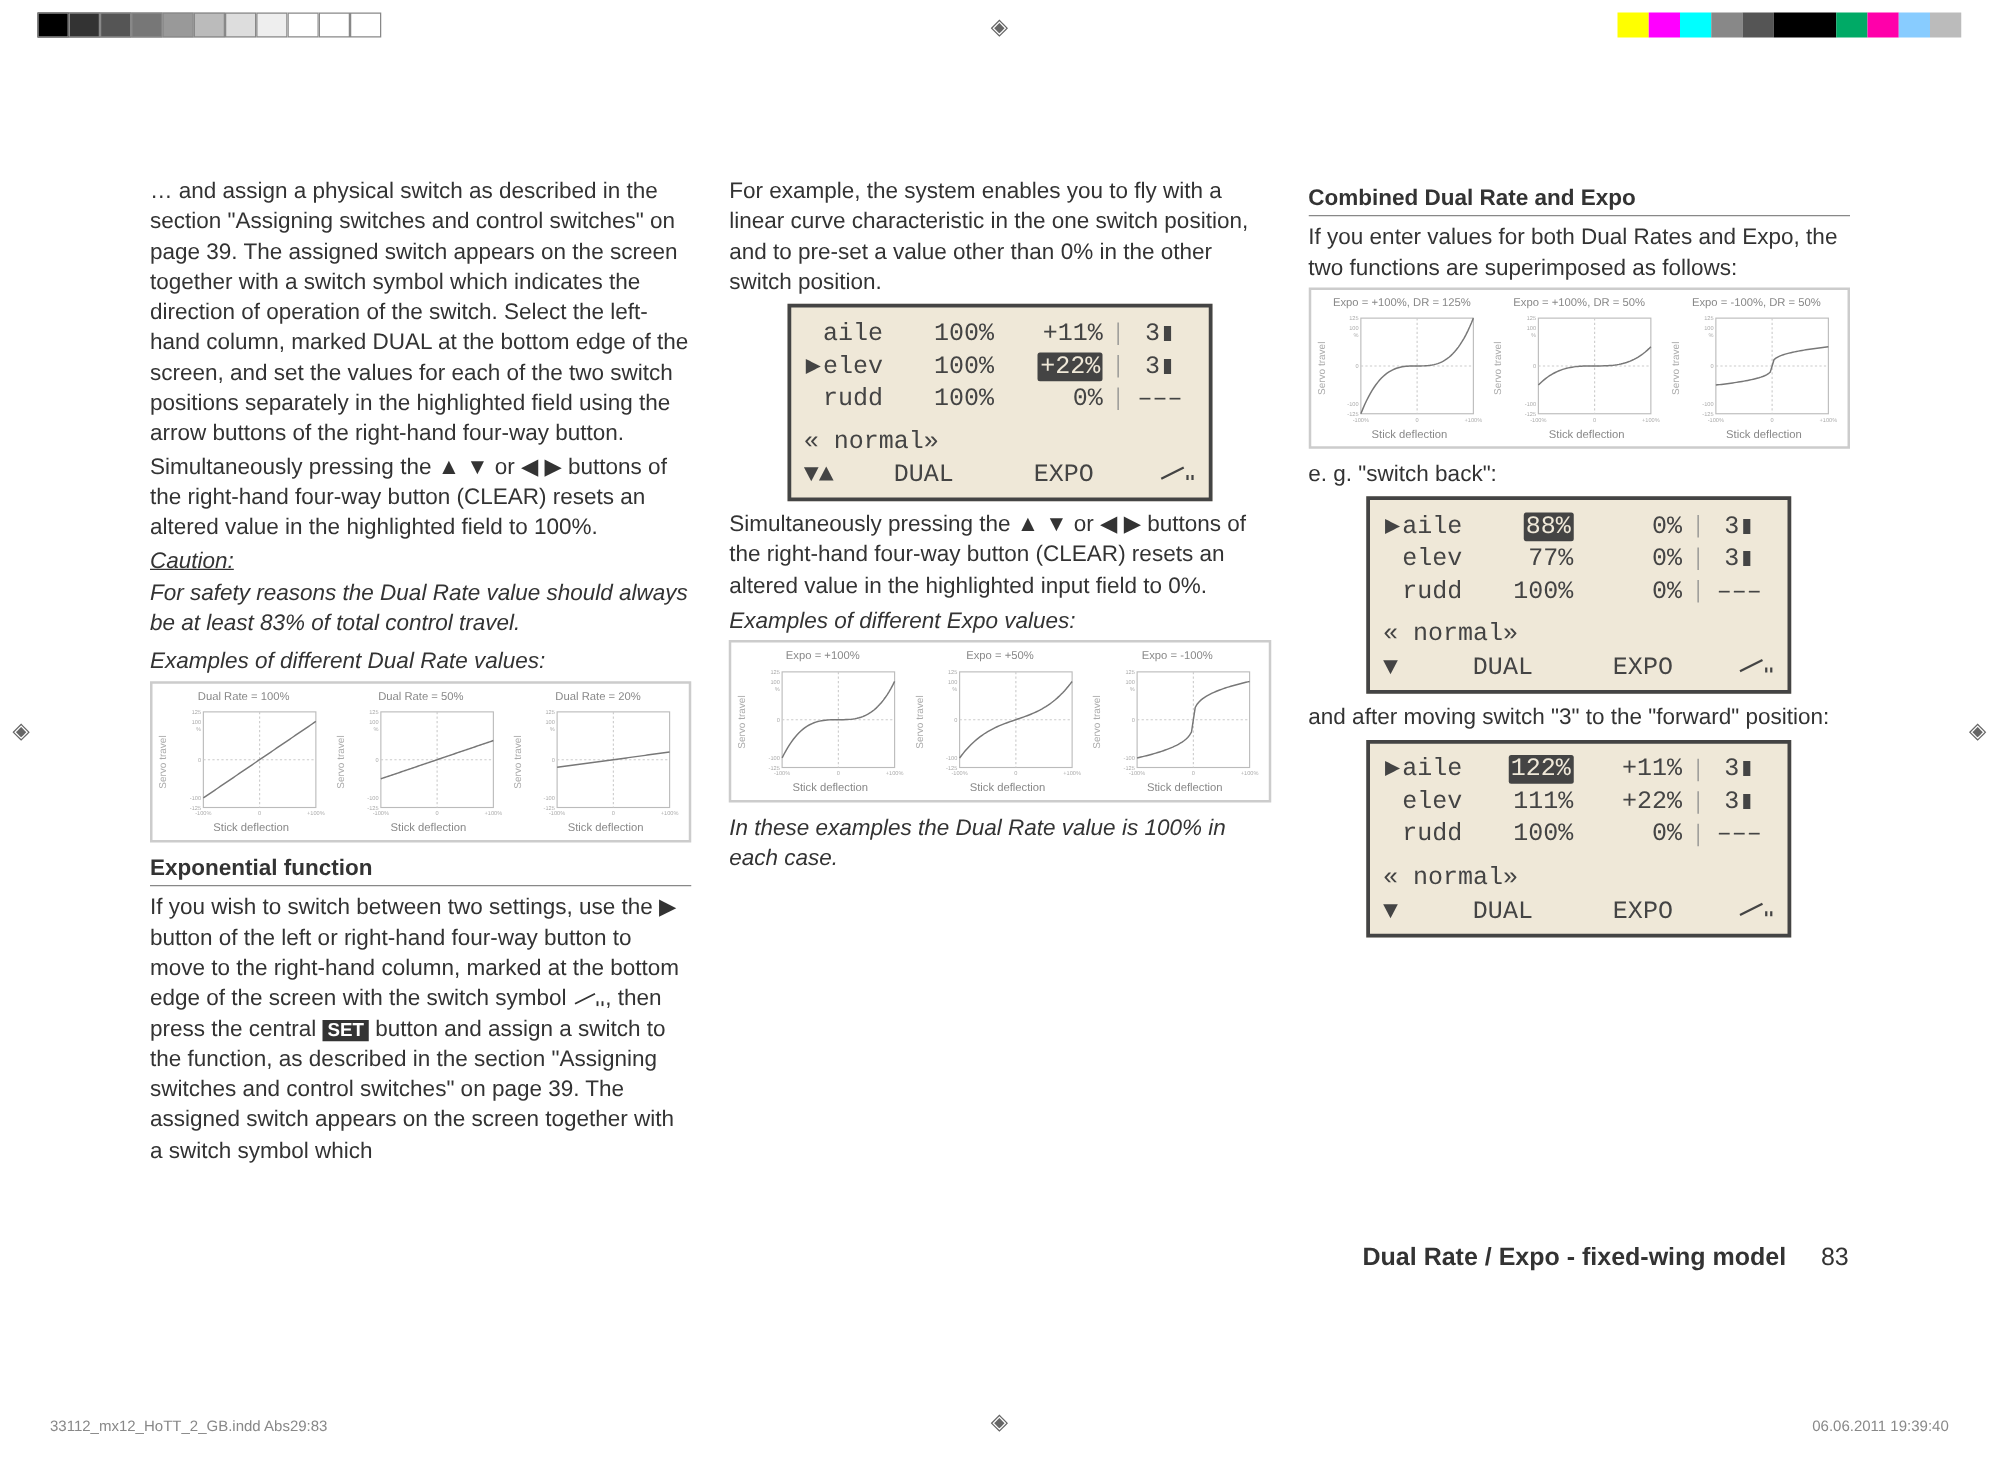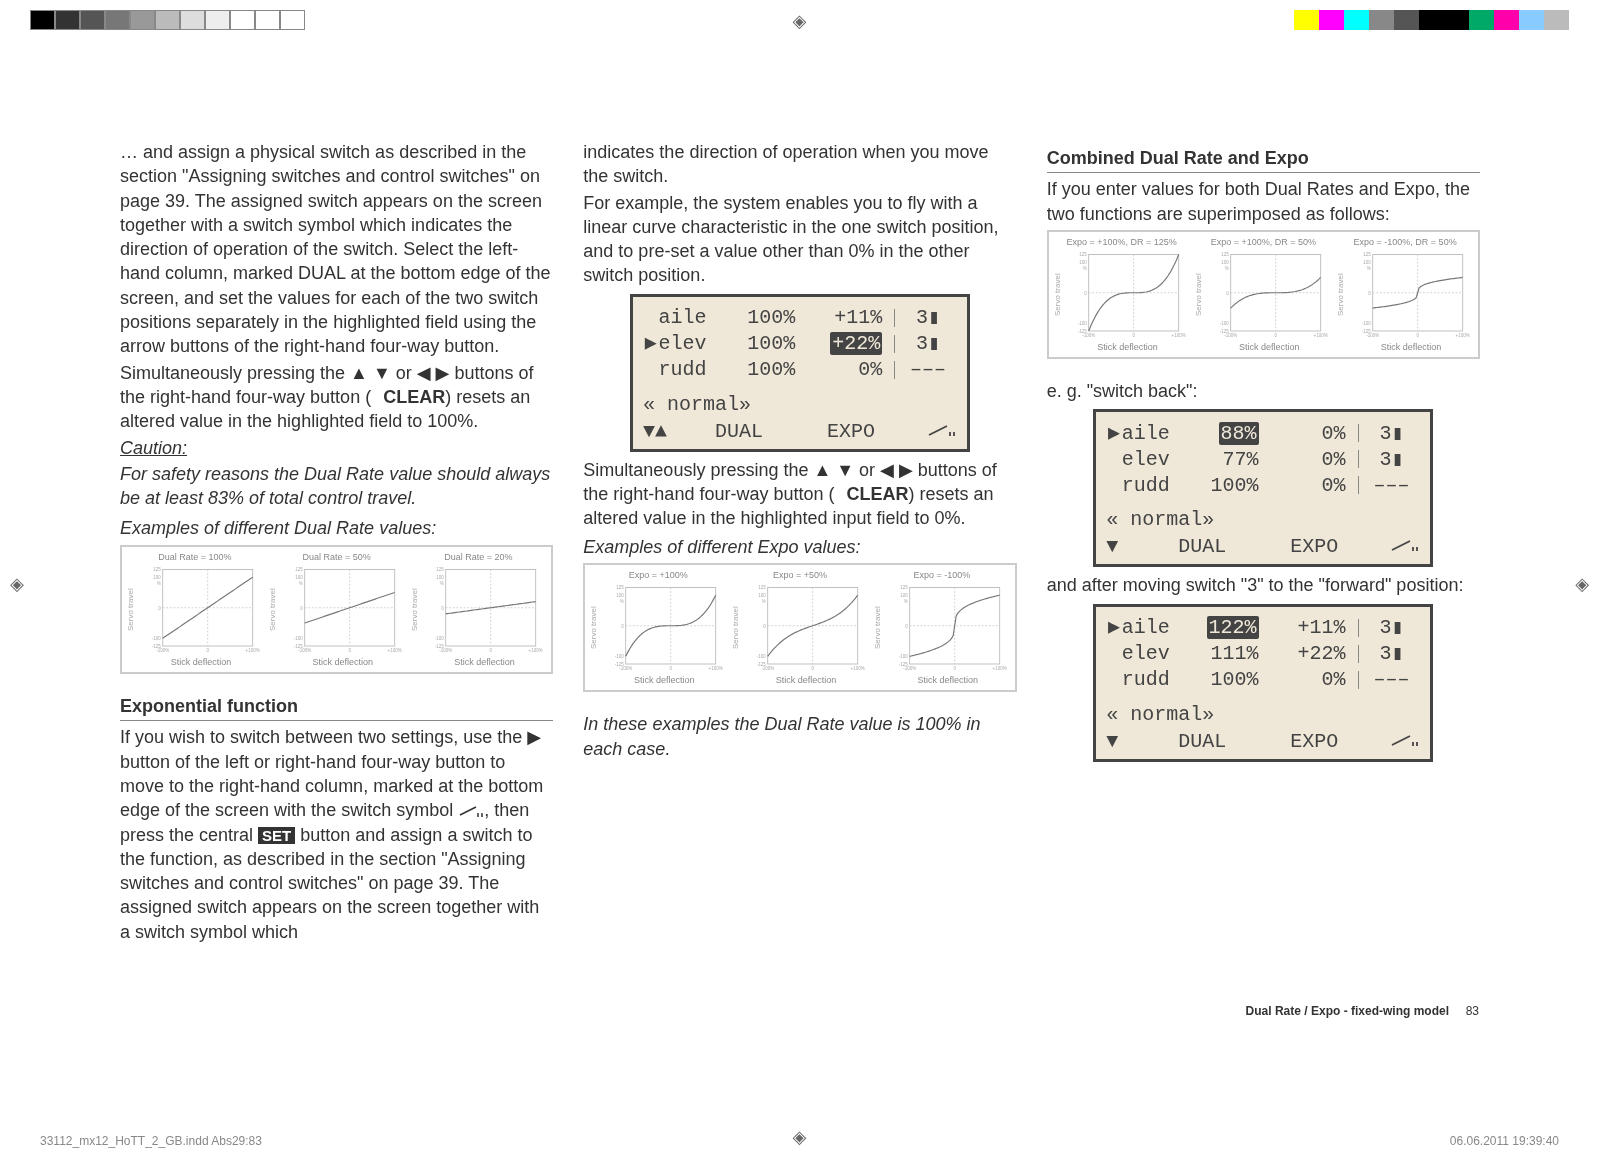--- a/index.html
+++ b/index.html
@@ -39,32 +39,32 @@
   .col {
     flex: 1;
     font-size: 18px;
     line-height: 1.35;
     color: #333;
   }
   .col p { margin-bottom: 2px; }
   .caution { font-style: italic; text-decoration: underline; }
   .italic { font-style: italic; }
   .u { }
-  .bold { font-weight: bold; margin-left: 12px; }
+  .bold { font-weight: normal; }
   .sub-heading {
     font-weight: bold;
     border-bottom: 1px solid #888;
     margin-top: 6px;
     margin-bottom: 4px;
     padding-bottom: 2px;
   }
   .graph-strip {
     display: flex;
     gap: 4px;
-    margin: 4px 0 20px 0;
+    margin: 4px 0 8px 0;
     border: 2px solid #ccc;
     padding: 4px;
   }
   .graph-cell { flex: 1; display: flex; flex-direction: column; align-items: center; }
   .graph-title { font-size: 9px; color: #888; margin-bottom: 2px; white-space: nowrap; }
   .graph-svg { width: 100%; height: 90px; }
   .graph-xlabel { font-size: 9px; color: #888; margin-top: 1px; margin-left: 12px; }
   .lcd {
     border: 3px solid #444;
     background: #efe8d8;
@@ -96,21 +96,21 @@
     align-items: center;
   }
   .lcd .arrow-sel { width: 16px; text-align: center; }
   .btn-set {
     background: #333; color: #fff; padding: 0 4px; font-weight: bold; font-size: 15px;
   }
   .page-footer {
     position: absolute;
     bottom: 150px;
     right: 120px;
-    font-size: 12px;
+    font-size: 20px;
     color: #333;
   }
   .page-footer .title { font-weight: bold; }
   .printer-footer {
     position: absolute;
     bottom: 20px;
     left: 40px;
     right: 40px;
     display: flex;
     justify-content: space-between;
@@ -240,21 +240,20 @@
       </div>
     <div class="sub-heading">Exponential function</div>
     <p>
       <span>If you wish to switch between two settings, use the ▶ button of the left or right-hand four-way button to move to the right-hand column, marked at the bottom edge of the screen with the switch symbol </span><svg width="26" height="12" style="vertical-align:-1px">
           <path d="M2 10 L18 2 M20 8 L20 12 M24 8 L24 12" stroke="#333" stroke-width="1.5" fill="none"></path>
         </svg><span>, then press the central </span><span class="btn-set">SET</span><span> button and assign a switch to the function, as described in the section "Assigning switches and control switches" on page 39. The assigned switch appears on the screen together with a switch symbol which</span>
     </p>
   </div>
 
   <div class="col">
-    <p>indicates the direction of operation when you move the switch.</p>
     <p>For example, the system enables you to fly with a linear curve characteristic in the one switch position, and to pre-set a value other than 0% in the other switch position.</p>
     <div class="lcd" id="lcd1">
         <div class="row">
           <span class="arrow-sel"> </span>
           <span class="cell-label">aile</span>
           <span class="cell-dual">100%</span>
           <span class="cell-expo">+11%</span>
           <span class="sep"></span>
           <span class="cell-sw">3▮</span>
         </div>

